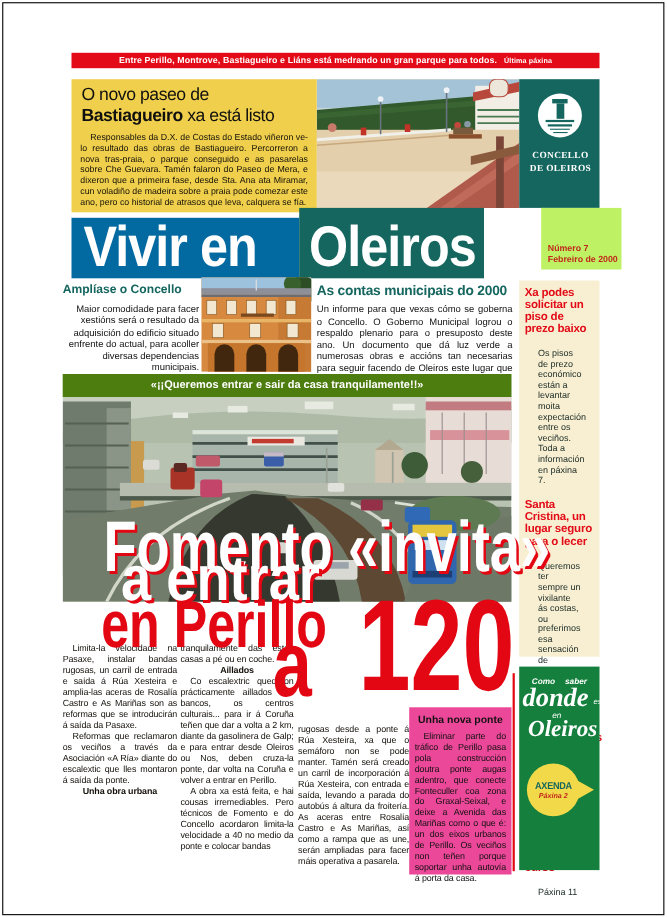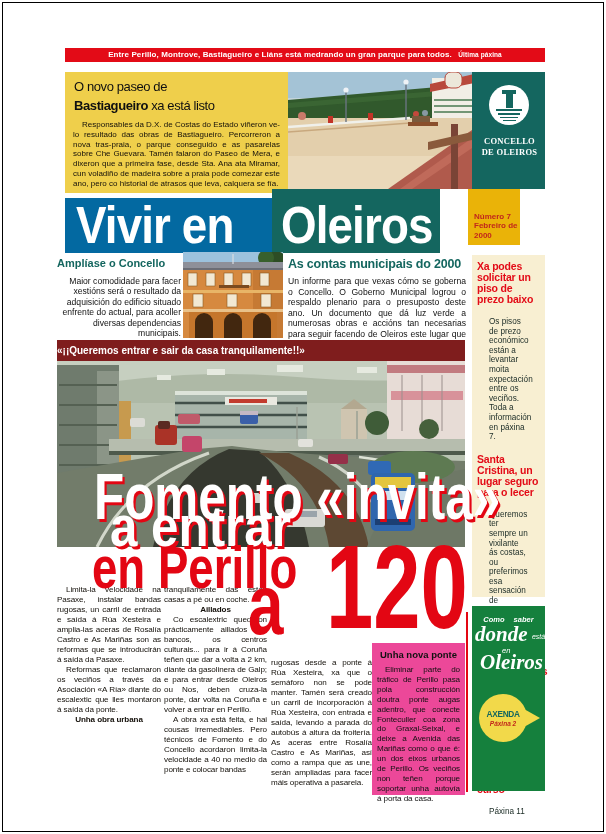--- a/index.html
+++ b/index.html
@@ -9,21 +9,21 @@
   .abs{position:absolute;}
   .cx{display:inline-block;transform-origin:left bottom;white-space:nowrap;}
 
   
   .banner{left:65px;top:48px;width:480px;height:14px;background:#e30b17;color:#fff;
           font-size:8px;font-weight:bold;text-align:center;line-height:14px;letter-spacing:.1px;}
   .banner .ref{font-size:6.5px;margin-left:4px;}
 
   
   .leadbox{left:65px;top:72px;width:223px;height:121px;background:#efcf4b;padding:5px 8px;box-sizing:border-box;}
-  .leadtitle{font-size:13px;line-height:18.5px;letter-spacing:-.4px;color:#101010;margin:1px 0 5px 1px;}
+  .leadtitle{font-size:16px;line-height:18.5px;letter-spacing:-.4px;color:#101010;margin:1px 0 5px 1px;}
   .leadbody{font-size:8px;line-height:9.8px;text-align:justify;text-indent:9px;margin:0;color:#14100a;}
 
   
   .ph{display:block;}
 
   
   .logobox{left:472px;top:72px;width:73px;height:117px;background:#14665f;}
   .logomark{position:absolute;left:17px;top:13px;width:40px;height:40px;background:#fff;border-radius:50%;}
   .lg-cap{position:absolute;left:13px;top:5px;width:14px;height:3.5px;background:#14665f;}
   .lg-tower{position:absolute;left:16.5px;top:8.5px;width:7px;height:14px;background:#14665f;}
@@ -32,34 +32,34 @@
   .lg-w3{position:absolute;left:11px;top:31.5px;width:18px;height:1.6px;background:#14665f;}
   .lg-w4{position:absolute;left:13.5px;top:34.8px;width:13px;height:1.5px;background:#14665f;}
   .logotext{position:absolute;left:0;top:64px;width:75px;text-align:center;color:#fff;
             font-family:"Liberation Serif",serif;font-weight:bold;font-size:8.5px;line-height:10.5px;letter-spacing:.3px;}
 
   
   .mastband{left:65px;top:198px;width:207px;height:55px;background:#0369a1;}
   .mastbox{left:272px;top:189px;width:168px;height:64px;background:#14665f;}
   .mastword{position:absolute;left:11px;bottom:2px;color:#fff;font-size:52px;font-weight:bold;
             transform:scaleX(.88);transform-origin:left bottom;white-space:nowrap;letter-spacing:-1px;line-height:1;}
-  .issuebox{left:468px;top:189px;width:52px;height:56px;background:#eab308;}
+  .issuebox{left:492px;top:189px;width:73px;height:56px;background:#bef264;}
   .issuetext{position:absolute;left:6px;bottom:5px;color:#c1271c;font-weight:bold;font-size:8px;line-height:9.5px;}
 
   
   .artc{left:57px;top:257px;width:124px;}
   .artc h2{color:#14665f;font-size:11px;margin:0 0 7px 0;}
   .artc p{font-size:8.6px;line-height:10.4px;text-align:right;margin:0;}
   .artm{left:288px;top:257px;width:178px;}
   .artm h2{color:#14665f;font-size:12.5px;margin:0 0 5px 0;letter-spacing:-.2px;}
   .artm p{font-size:8.6px;line-height:10.6px;text-align:justify;margin:0;}
 
   
-  .quote{left:57px;top:340px;width:408px;height:21px;background:#7f1d1d;color:#fff;
-         font-size:10px;font-weight:bold;text-align:left;line-height:21px;}
+  .quote{left:57px;top:340px;width:408px;height:21px;background:#4d7c0f;color:#fff;
+         font-size:10px;font-weight:bold;text-align:center;line-height:21px;}
 
   
   .hl{position:absolute;z-index:6;font-weight:bold;line-height:1;}
   .hlw{color:#fff;text-shadow:3px 3px 0 #e30613;}
   .hlr{color:#e30613;}
 
   
   .col{position:absolute;font-size:8.1px;line-height:10px;text-align:justify;letter-spacing:-.1px;color:#14100a;}
   .col p{margin:0;}
   .col .ind{text-indent:9px;}
@@ -72,21 +72,21 @@
   .sidebar{left:472px;top:255px;width:73px;height:342px;background:#f8efd2;padding:6px 5px;box-sizing:border-box;}
   .sbitem{margin-bottom:9px;}
   .sbitem h3{color:#e30b17;font-size:10.5px;line-height:11px;margin:0 0 4px 0;letter-spacing:-.2px;}
   .sbitem p{font-size:8.2px;line-height:9.6px;margin:12px;color:#20302a;}
 
   
   .promo{left:472px;top:606px;width:73px;height:185px;background:#15803d;color:#fff;}
   .pr-l1{position:absolute;left:0;top:9px;width:100%;display:flex;justify-content:center;gap:9px;
          font-size:7.5px;font-weight:bold;font-style:italic;}
   .pr-l2{position:absolute;left:3px;top:16px;white-space:nowrap;}
-  .pr-donde{font-family:"Liberation Serif",serif;font-style:italic;font-weight:bold;font-size:21px;}
+  .pr-donde{font-family:"Liberation Serif",serif;font-style:italic;font-weight:bold;font-size:24px;}
   .pr-esta{font-size:7px;font-style:italic;position:relative;top:-2px;}
   .pr-todo{font-size:13px;font-weight:bold;position:relative;top:-1px;}
   .pr-en{position:absolute;left:30px;top:40px;font-size:7.5px;font-style:italic;}
   .pr-oleiros{position:absolute;left:8px;top:44px;font-family:"Liberation Serif",serif;
               font-style:italic;font-weight:bold;font-size:21px;}
   .badge{position:absolute;left:7px;top:88px;width:48px;height:48px;border-radius:50%;background:#f2d94a;
          display:flex;flex-direction:column;align-items:center;justify-content:center;}
   .badge .bl{color:#14665f;font-weight:bold;font-size:9px;letter-spacing:-.3px;transform:scaleX(.92);}
   .badge .bp{color:#c1271c;font-weight:bold;font-style:italic;font-size:6.5px;margin-top:1px;}
   .badgearrow{position:absolute;left:52px;top:103px;width:0;height:0;

